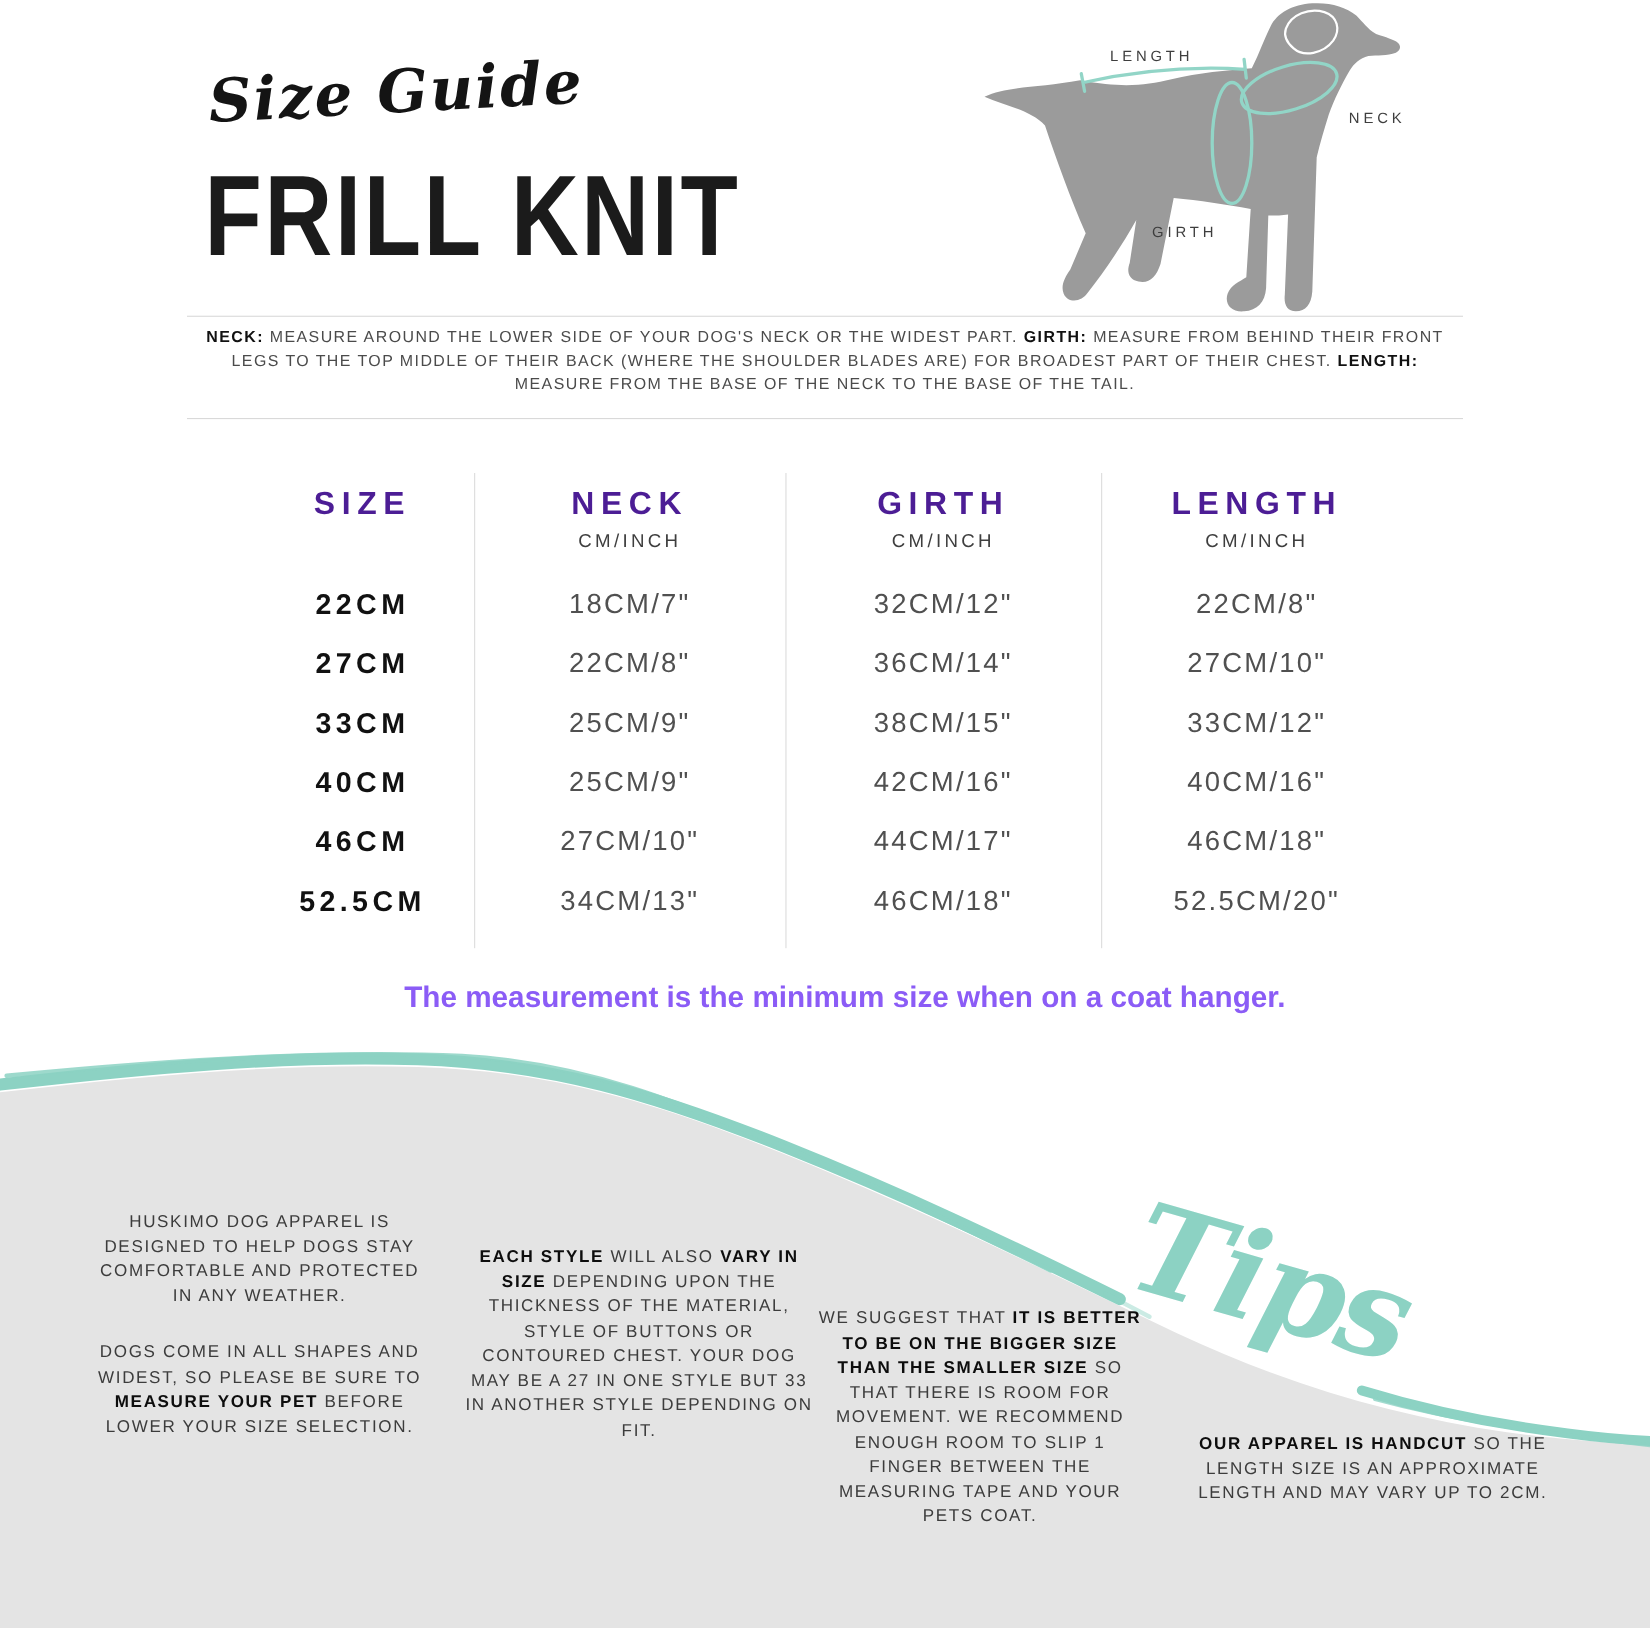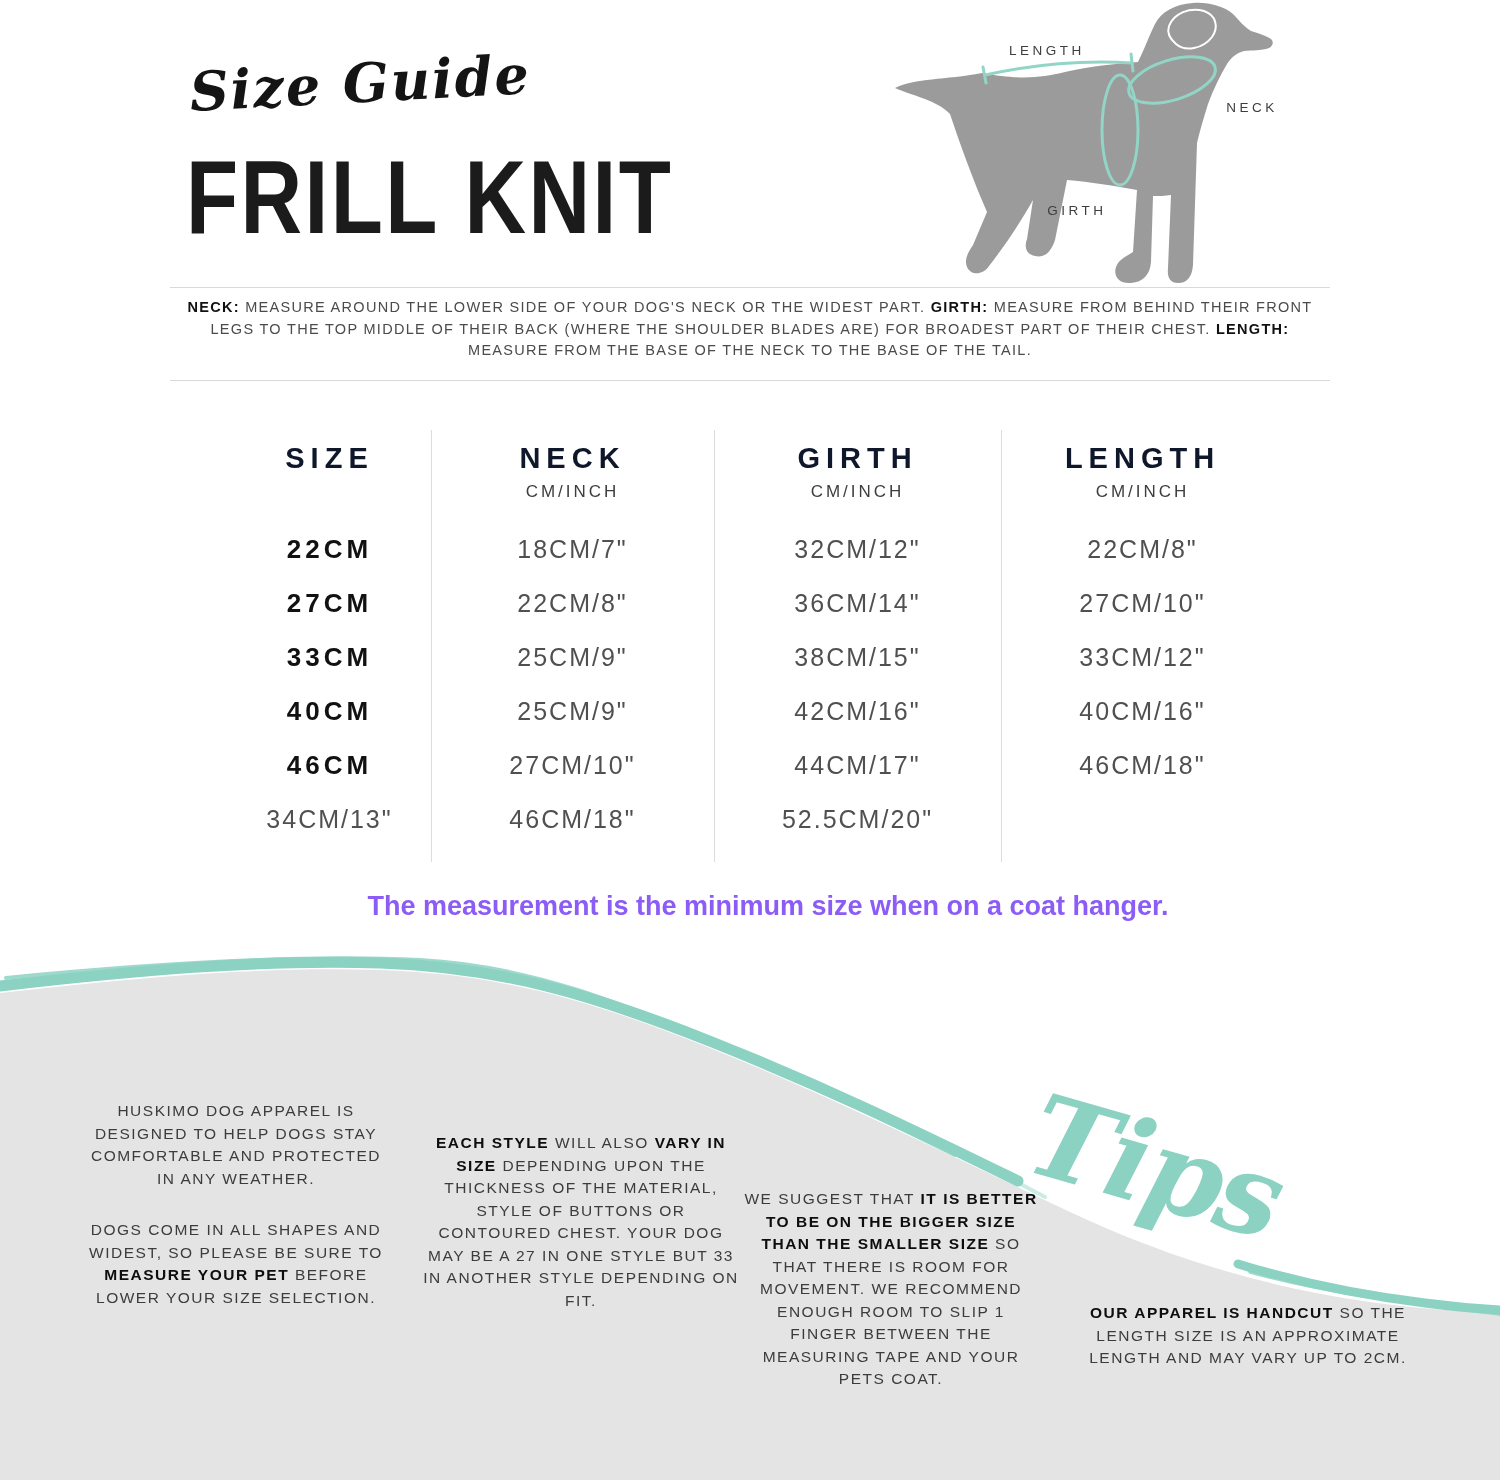--- a/index.html
+++ b/index.html
@@ -37,21 +37,21 @@
   .vline { position:absolute; top:430px; height:432px; width:1px; background:#dcdcdc; }
   .vl1 { left:431px; } .vl2 { left:714px; } .vl3 { left:1001px; }
 
   .size-table {
     position:absolute; left:228px; top:430px; width:1056px;
     display:grid; grid-template-columns:203px 283px 287px 283px;
     grid-template-rows:92px repeat(6, 54px);
   }
   .cell { display:flex; align-items:center; justify-content:center; }
   .hcell { flex-direction:column; justify-content:flex-start; padding-top:12px; }
-  .h-label { font-weight:800; font-size:29px; letter-spacing:6px; color:#0f172a; }
+  .h-label { font-weight:800; font-size:29px; letter-spacing:6px; color:#4c1d95; }
   .h-unit  { font-size:17px; letter-spacing:3px; color:#3e3e3e; margin-top:7px; }
   .size-cell { font-weight:800; font-size:26px; letter-spacing:4px; color:#111111; }
   .val-cell  { font-size:25px; letter-spacing:2px; color:#505050; }
 
   .note {
     position:absolute; left:0; top:886px; width:1500px; text-align:center;
     font-weight:bold; font-size:27px; line-height:41px; color:#8b5cf6;padding-left:18px;
   }
 
   
@@ -171,20 +171,21 @@
     <div class="cell size-cell">40CM</div>
     <div class="cell val-cell">25CM/9"</div>
     <div class="cell val-cell">42CM/16"</div>
     <div class="cell val-cell">40CM/16"</div>
 
     <div class="cell size-cell">46CM</div>
     <div class="cell val-cell">27CM/10"</div>
     <div class="cell val-cell">44CM/17"</div>
     <div class="cell val-cell">46CM/18"</div>
 
+    <div class="cell size-cell">52.5CM</div>
     <div class="cell val-cell">34CM/13"</div>
     <div class="cell val-cell">46CM/18"</div>
     <div class="cell val-cell">52.5CM/20"</div>
   </div>
 
   <div class="note">
     <div>The measurement is the minimum size when on a coat hanger.</div>
   </div>
 
   <svg class="bottom-deco" width="1500" height="530" viewBox="0 0 1500 530" preserveAspectRatio="none">

